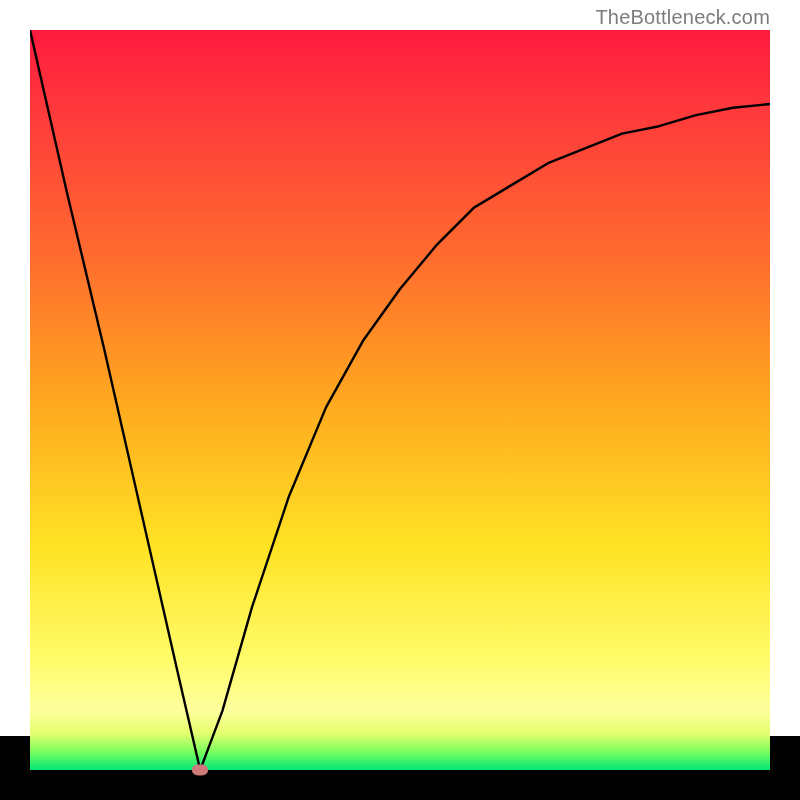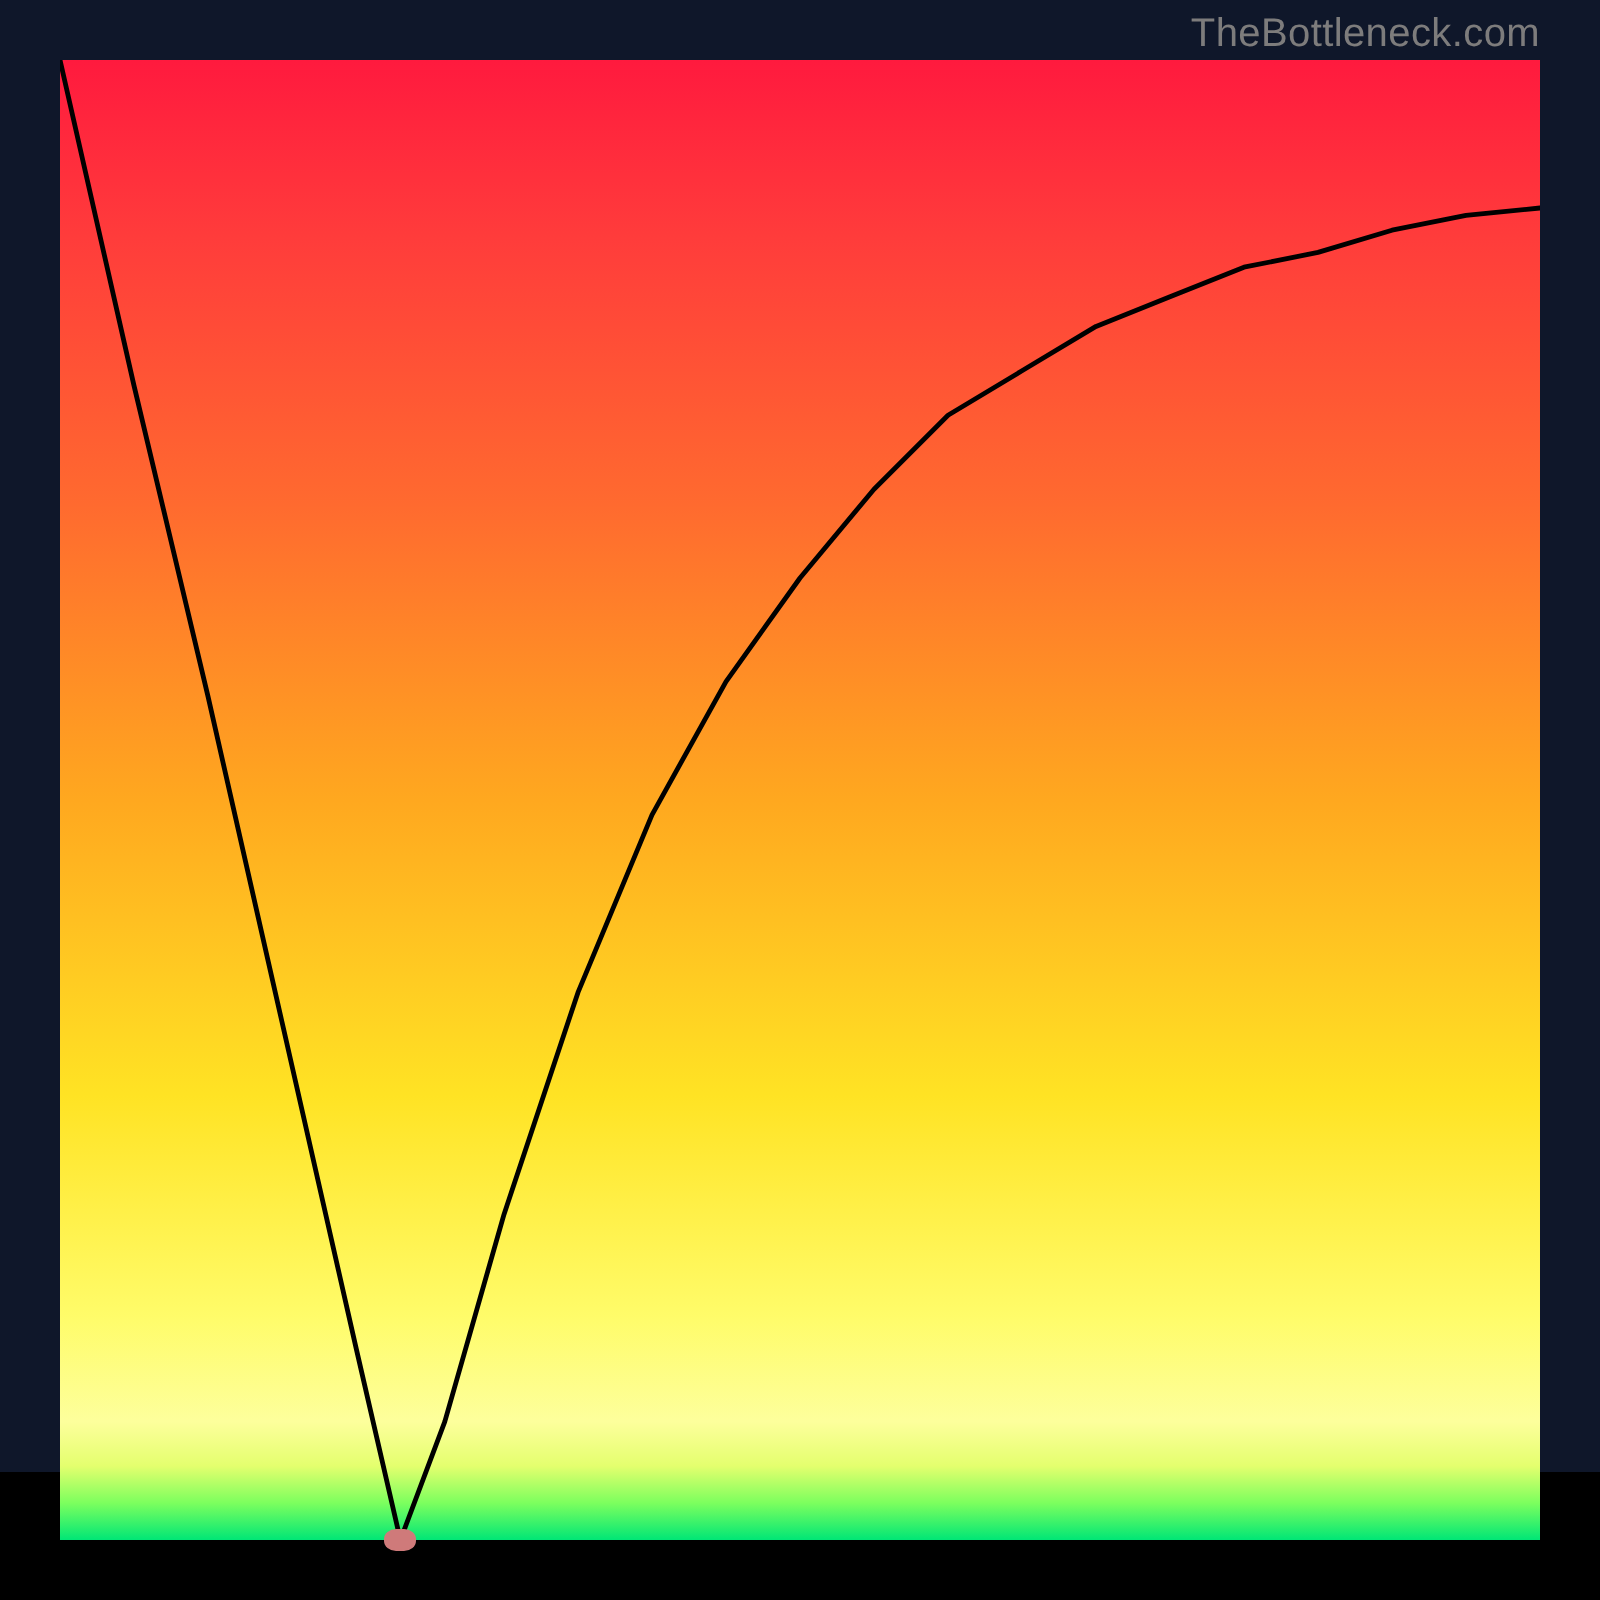--- a/index.html
+++ b/index.html
@@ -8,21 +8,21 @@
     width: 800px;
     height: 800px;
     overflow: hidden;
     background: #000;
     font-family: Arial, Helvetica, sans-serif;
   }
   .frame {
     position: relative;
     width: 800px;
     height: 736px;
-    background: #0f172a;
+    background: #ffffff;
   }
   .plot-area {
     position: absolute;
     left: 30px;
     top: 30px;
     width: 740px;
     height: 740px;
     
     background: linear-gradient(
       to bottom,

